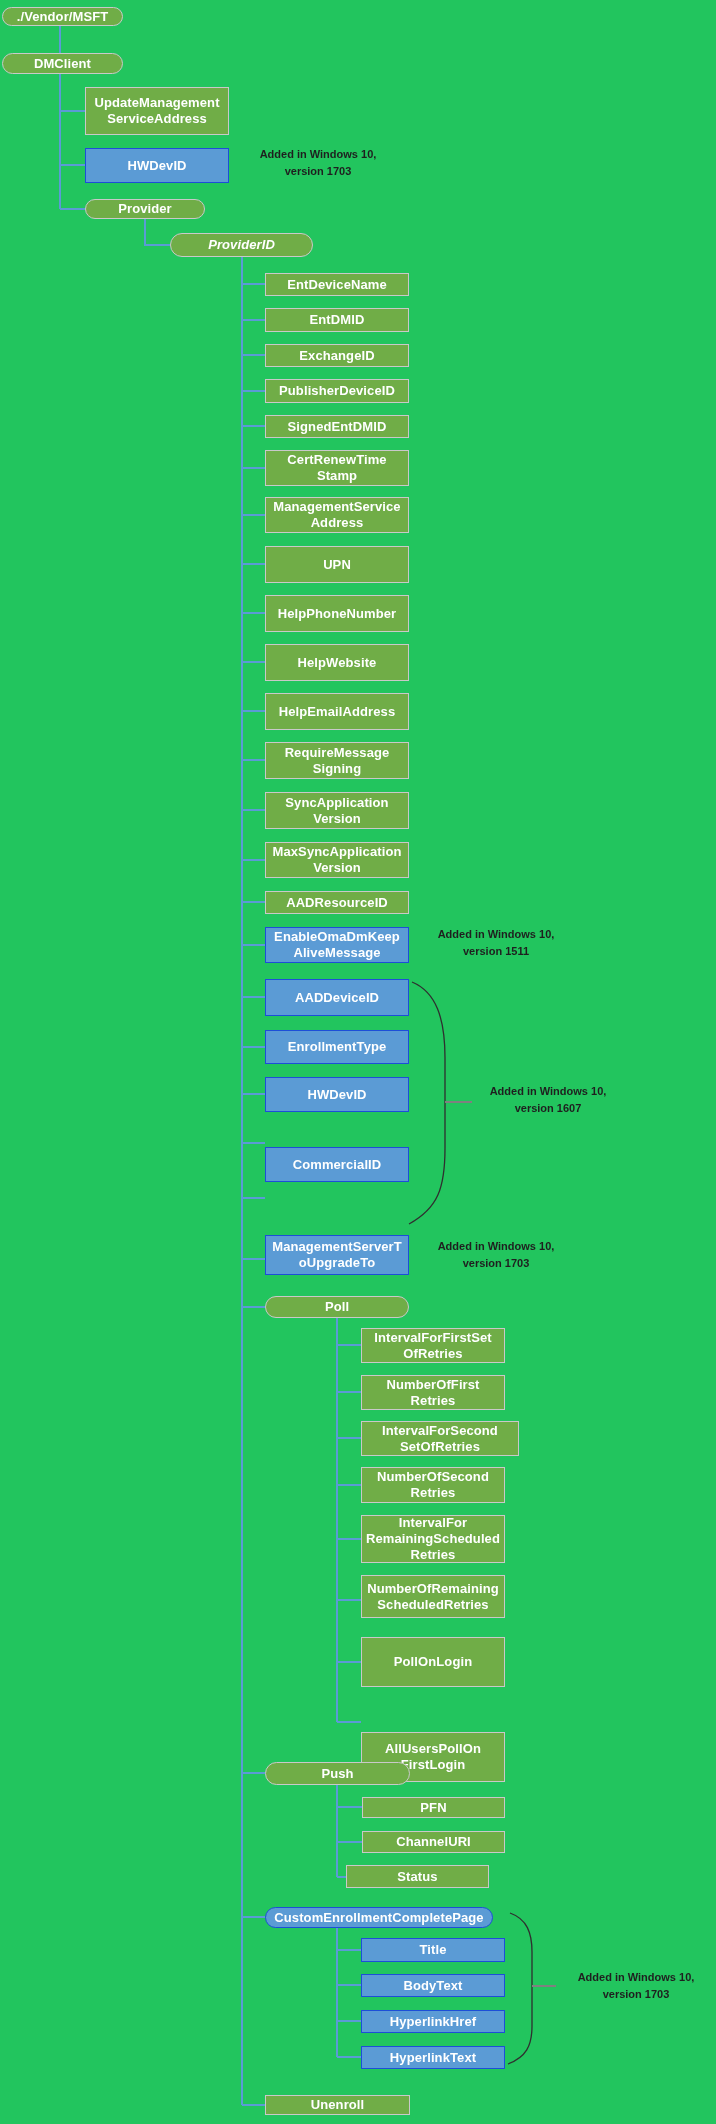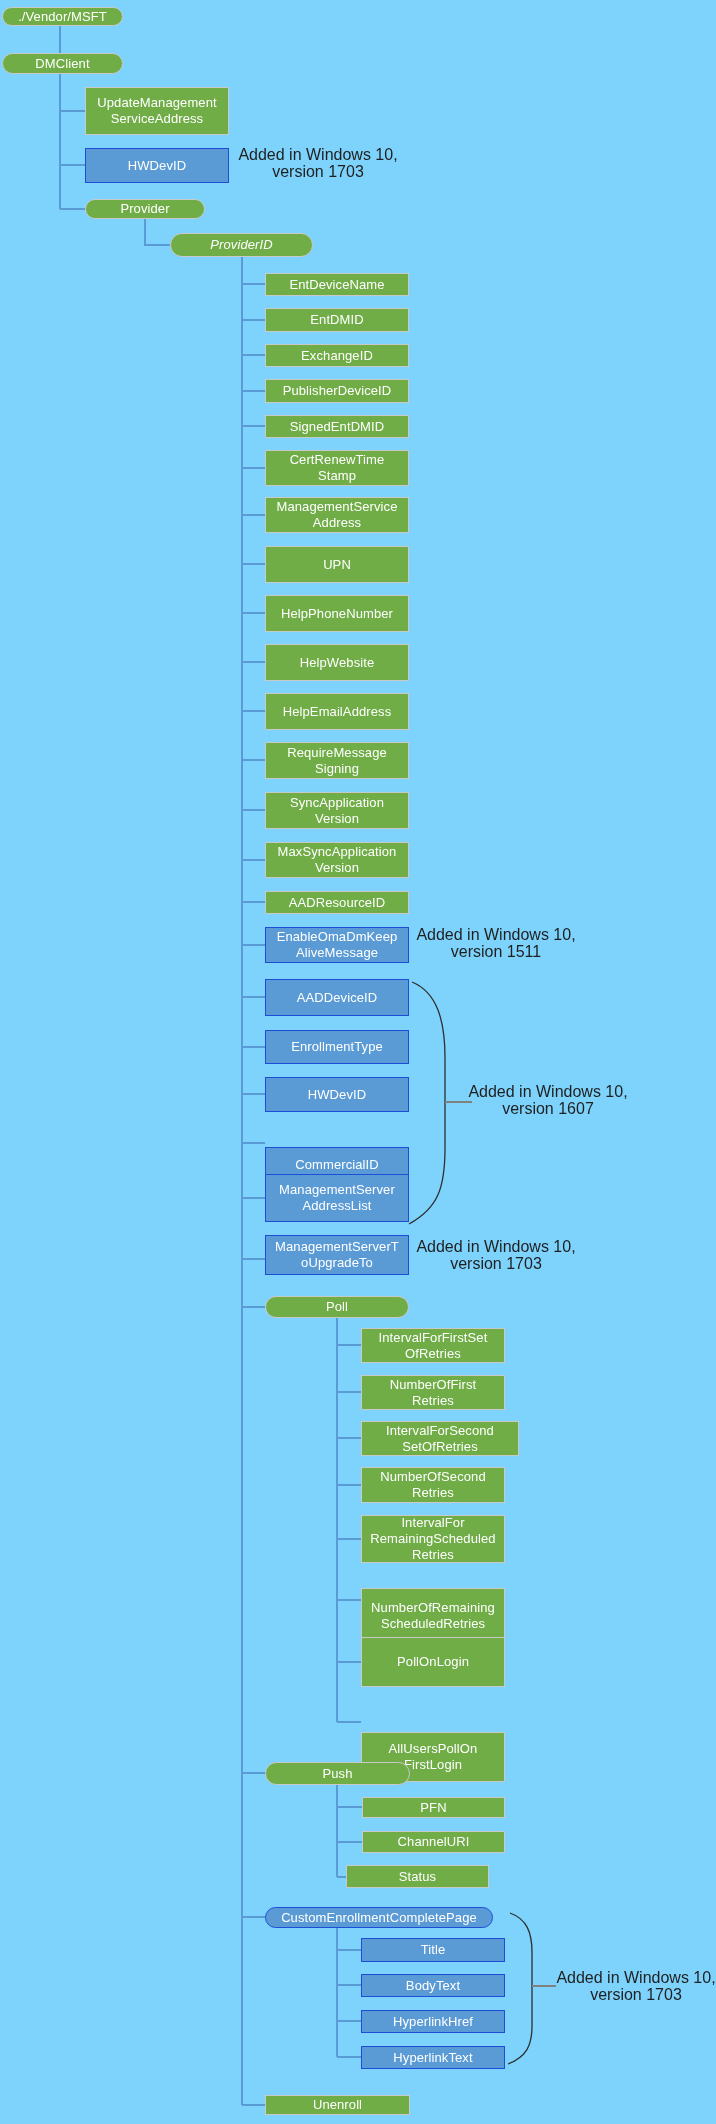--- a/index.html
+++ b/index.html
@@ -1,33 +1,33 @@
 <!DOCTYPE html>
 <html><head>
 <meta charset="utf-8">
 <style>
   html,body { margin:0; padding:0; background:#ffffff; }
   .canvas {
-    position:relative; width:716px; height:2124px; background:#7dd3fc;
-    font-family:"Liberation Sans", sans-serif; overflow:hidden;
+    position:relative; width:716px; height:2124px; background:#22c55e;
+    font-family:"Liberation Sans", sans-serif; overflow:hidden;font-weight:bold;
   }
   .layer { position:absolute; left:0; top:0; width:716px; height:2124px; }
   svg.layer { pointer-events:none; }
   .node {
     position:absolute; box-sizing:border-box;
     display:flex; align-items:center; justify-content:center;
     text-align:center; color:#ffffff; font-size:13px; line-height:16px;
     white-space:pre-line; letter-spacing:0.1px;
   }
   .node.green { background:#70AD47; border:1px solid #c9c9c9; }
   .node.blue  { background:#5B9BD5; border:1px solid #1d4ed8; }
   .node.pill  { border-radius:999px; }
   .node.italic{ font-style:italic; }
   .annotation {
-    position:absolute; color:#1f1f1f; font-size:16px; line-height:17px;
+    position:absolute; color:#1f1f1f; font-size:11px; line-height:17px;
     text-align:center; white-space:pre-line;
   }
 </style>
 </head>
 <body>
 
 <div class="canvas">
   <svg class="layer" width="716" height="2124" viewBox="0 0 716 2124" xmlns="http://www.w3.org/2000/svg">
       <polyline points="60,26 60,53" fill="none" stroke="#5B9BD5" stroke-width="2"></polyline>
       <polyline points="60,74 60,209" fill="none" stroke="#5B9BD5" stroke-width="2"></polyline>
@@ -112,37 +112,35 @@
 Version</div>
       <div class="node green rect" style="left: 265px; top: 842px; width: 144px; height: 36px;">MaxSyncApplication
 Version</div>
       <div class="node green rect" style="left: 265px; top: 891px; width: 144px; height: 23px;">AADResourceID</div>
       <div class="node blue rect" style="left: 265px; top: 927px; width: 144px; height: 36px;">EnableOmaDmKeep
 AliveMessage</div>
       <div class="node blue rect" style="left: 265px; top: 979px; width: 144px; height: 37px;">AADDeviceID</div>
       <div class="node blue rect" style="left: 265px; top: 1030px; width: 144px; height: 34px;">EnrollmentType</div>
       <div class="node blue rect" style="left: 265px; top: 1077px; width: 144px; height: 35px;">HWDevID</div>
       <div class="node blue rect" style="left: 265px; top: 1126px; width: 144px; height: 35px; margin-top: 21px;">CommercialID</div>
-      <div class="node blue rect" style="left: 265px; top: 1174px; width: 144px; height: 48px;">ManagementServer
-AddressList</div>
       <div class="node blue rect" style="left: 265px; top: 1235px; width: 144px; height: 40px;">ManagementServerT
 oUpgradeTo</div>
       <div class="node green pill" style="left: 265px; top: 1296px; width: 144px; height: 22px;">Poll</div>
       <div class="node green rect" style="left: 361px; top: 1328px; width: 144px; height: 35px;">IntervalForFirstSet
 OfRetries</div>
       <div class="node green rect" style="left: 361px; top: 1375px; width: 144px; height: 35px;">NumberOfFirst
 Retries</div>
       <div class="node green rect" style="left: 361px; top: 1421px; width: 158px; height: 35px;">IntervalForSecond
 SetOfRetries</div>
       <div class="node green rect" style="left: 361px; top: 1467px; width: 144px; height: 36px;">NumberOfSecond
 Retries</div>
       <div class="node green rect" style="left: 361px; top: 1515px; width: 144px; height: 48px;">IntervalFor
 RemainingScheduled
 Retries</div>
-      <div class="node green rect" style="left: 361px; top: 1575px; width: 144px; height: 55px; margin-top: 13px;">NumberOfRemaining
+      <div class="node green rect" style="left: 361px; top: 1575px; width: 144px; height: 43px;">NumberOfRemaining
 ScheduledRetries</div>
       <div class="node green rect" style="left: 361px; top: 1637px; width: 144px; height: 50px;">PollOnLogin</div>
       <div class="node green rect" style="left: 361px; top: 1697px; width: 144px; height: 50px; margin-top: 35px;">AllUsersPollOn
 FirstLogin</div>
       <div class="node green pill" style="left: 265px; top: 1762px; width: 145px; height: 23px;">Push</div>
       <div class="node green rect" style="left: 362px; top: 1797px; width: 143px; height: 21px;">PFN</div>
       <div class="node green rect" style="left: 362px; top: 1831px; width: 143px; height: 22px;">ChannelURI</div>
       <div class="node green rect" style="left: 346px; top: 1865px; width: 143px; height: 23px;">Status</div>
       <div class="node blue pill" style="left: 265px; top: 1907px; width: 228px; height: 21px;">CustomEnrollmentCompletePage</div>
       <div class="node blue rect" style="left: 361px; top: 1938px; width: 144px; height: 24px;">Title</div>

